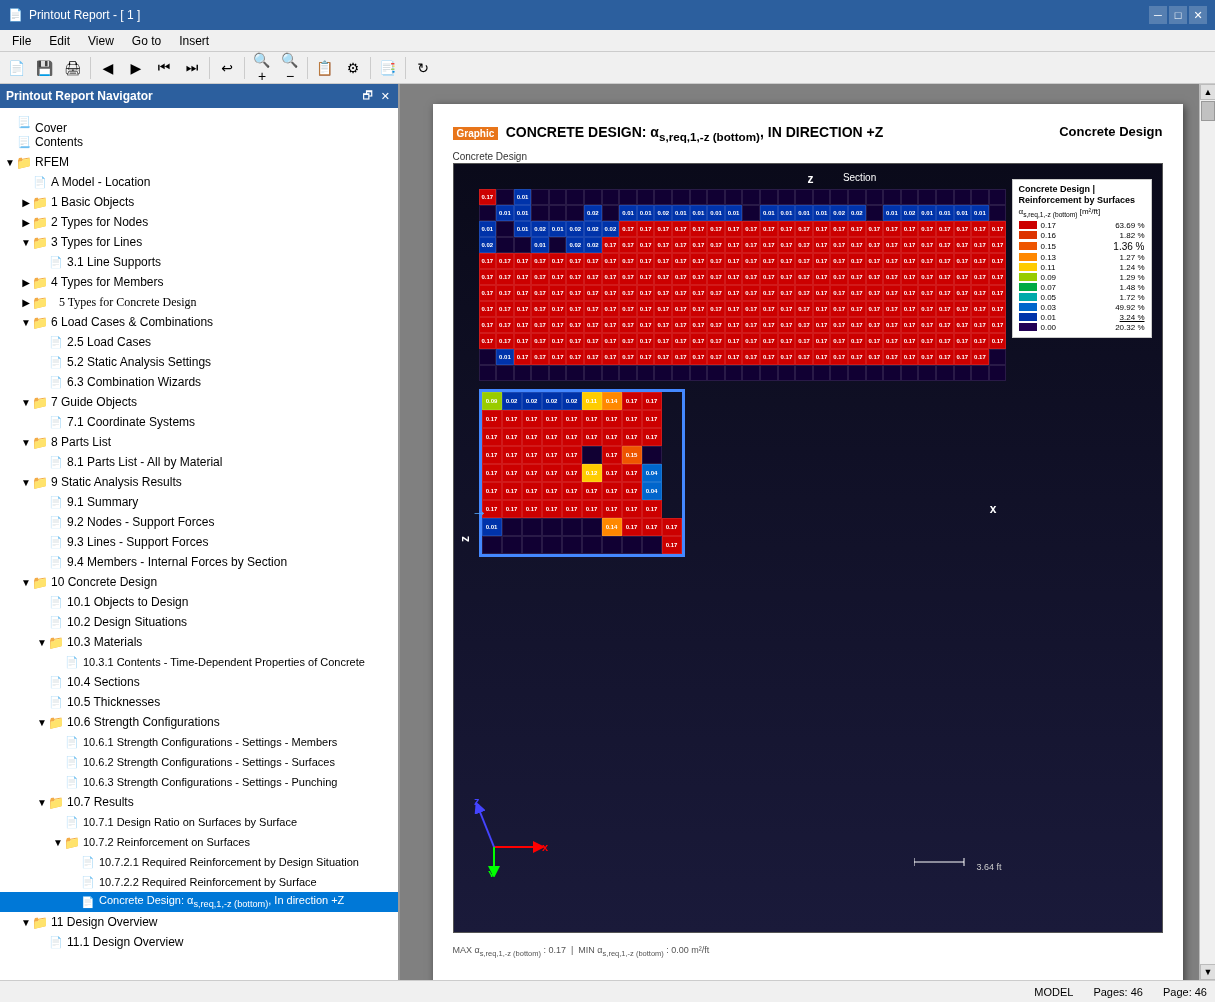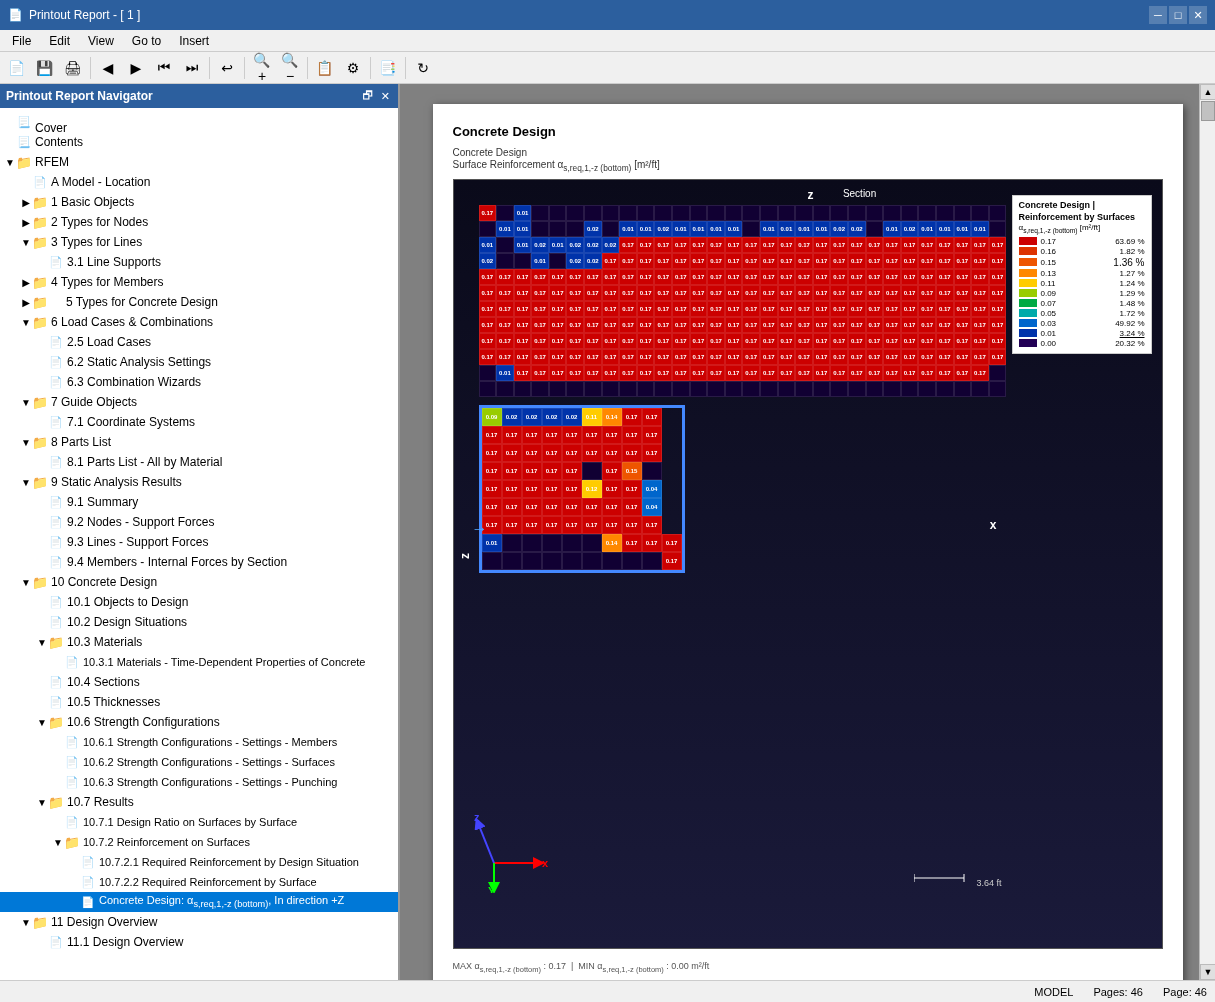--- a/index.html
+++ b/index.html
@@ -277,39 +277,39 @@
 
       <div class="tree-item" style="padding-left: 20px;">
         <span class="tree-expand">▶</span>
         <span class="tree-icon folder-icon">📁</span>
         <span style="margin-left:3px;">4 Types for Members</span>
       </div>
 
       <div class="tree-item" style="padding-left: 20px;">
         <span class="tree-expand">▶</span>
         <span class="tree-icon folder-icon">📁</span>
-        <span style="margin-left:18px;">5 Types for Concrete Design</span>
+        <span style="margin-left:11px;font-family:Liberation Serif, serif;">5 Types for Concrete Design</span>
       </div>
 
       <div class="tree-item" style="padding-left: 20px;">
         <span class="tree-expand">▼</span>
         <span class="tree-icon folder-icon">📁</span>
         <span style="margin-left:3px;">6 Load Cases &amp; Combinations</span>
       </div>
 
       <div class="tree-item" style="padding-left: 36px;">
         <span class="tree-expand"> </span>
         <span class="tree-icon page-icon">📄</span>
         <span style="margin-left:3px;">2.5 Load Cases</span>
       </div>
 
       <div class="tree-item" style="padding-left: 36px;">
         <span class="tree-expand"> </span>
         <span class="tree-icon page-icon">📄</span>
-        <span style="margin-left:3px;">6.2 Static Analysis Settings</span>
+        <span style="margin-left:3px;">5.2 Static Analysis Settings</span>
       </div>
 
       <div class="tree-item" style="padding-left: 36px;">
         <span class="tree-expand"> </span>
         <span class="tree-icon page-icon">📄</span>
         <span style="margin-left:3px;">6.3 Combination Wizards</span>
       </div>
 
       <div class="tree-item" style="padding-left: 20px;">
         <span class="tree-expand">▼</span>
@@ -385,21 +385,21 @@
 
       <div class="tree-item" style="padding-left: 36px;">
         <span class="tree-expand">▼</span>
         <span class="tree-icon folder-icon">📁</span>
         <span style="margin-left:3px;">10.3 Materials</span>
       </div>
 
       <div class="tree-item" style="padding-left: 52px;">
         <span class="tree-expand"> </span>
         <span class="tree-icon page-icon">📄</span>
-        <span style="margin-left:3px; font-size:11px;">10.3.1 Materials - Time-Dependent Properties of Concrete</span>
+        <span style="margin-left:3px; font-size:11px;">10.3.1 Contents - Time-Dependent Properties of Concrete</span>
       </div>
 
       <div class="tree-item" style="padding-left: 36px;">
         <span class="tree-expand"> </span>
         <span class="tree-icon page-icon">📄</span>
         <span style="margin-left:3px;">10.4 Sections</span>
       </div>
 
       <div class="tree-item" style="padding-left: 36px;">
         <span class="tree-expand"> </span>
@@ -491,29 +491,30 @@
       </div>
       <div style="width:16px; height:16px; background:#e0e0e0; border:1px solid #bbb; display:flex; align-items:center; justify-content:center; font-size:9px; cursor:pointer;">▼</div>
     </div>
 
     <div class="content-scroll" style="padding-right:20px;">
 
       <div class="page-document">
 
         <div class="page-header">
           <div>
+            <span class="graphic-badge">Graphic</span>
+            <span class="page-header-title">CONCRETE DESIGN: α<sub>s,req,1,-z (bottom)</sub>, IN DIRECTION +Z</span>
+          </div>
+          <div>
             <span style="font-size:13px; font-weight:bold;">Concrete Design</span>
           </div>
         </div>
 
         <div style="font-size:10px; color:#333; margin-bottom:1px;">
           <span>Concrete Design</span>
-        </div>
-        <div style="font-size:10px; color:#333; margin-bottom:6px;">
-          Surface Reinforcement α<sub>s,req,1,-z (bottom)</sub> [m²/ft]
         </div>
 
         <div style="position:relative; width:100%; height:820px;">
 
           <div style="position:absolute; top:0; left:0; right:0; bottom:50px; background:linear-gradient(180deg, #0a0a1a 0%, #1a1a3a 100%); border:1px solid #555;">
 
             <div style="position:absolute; top:8px; left:50%; color:white; font-size:12px; font-weight:bold;">z</div>
 
             <div style="position:absolute; top:8px; left:55%; color:white; font-size:10px;">Section</div>
 

